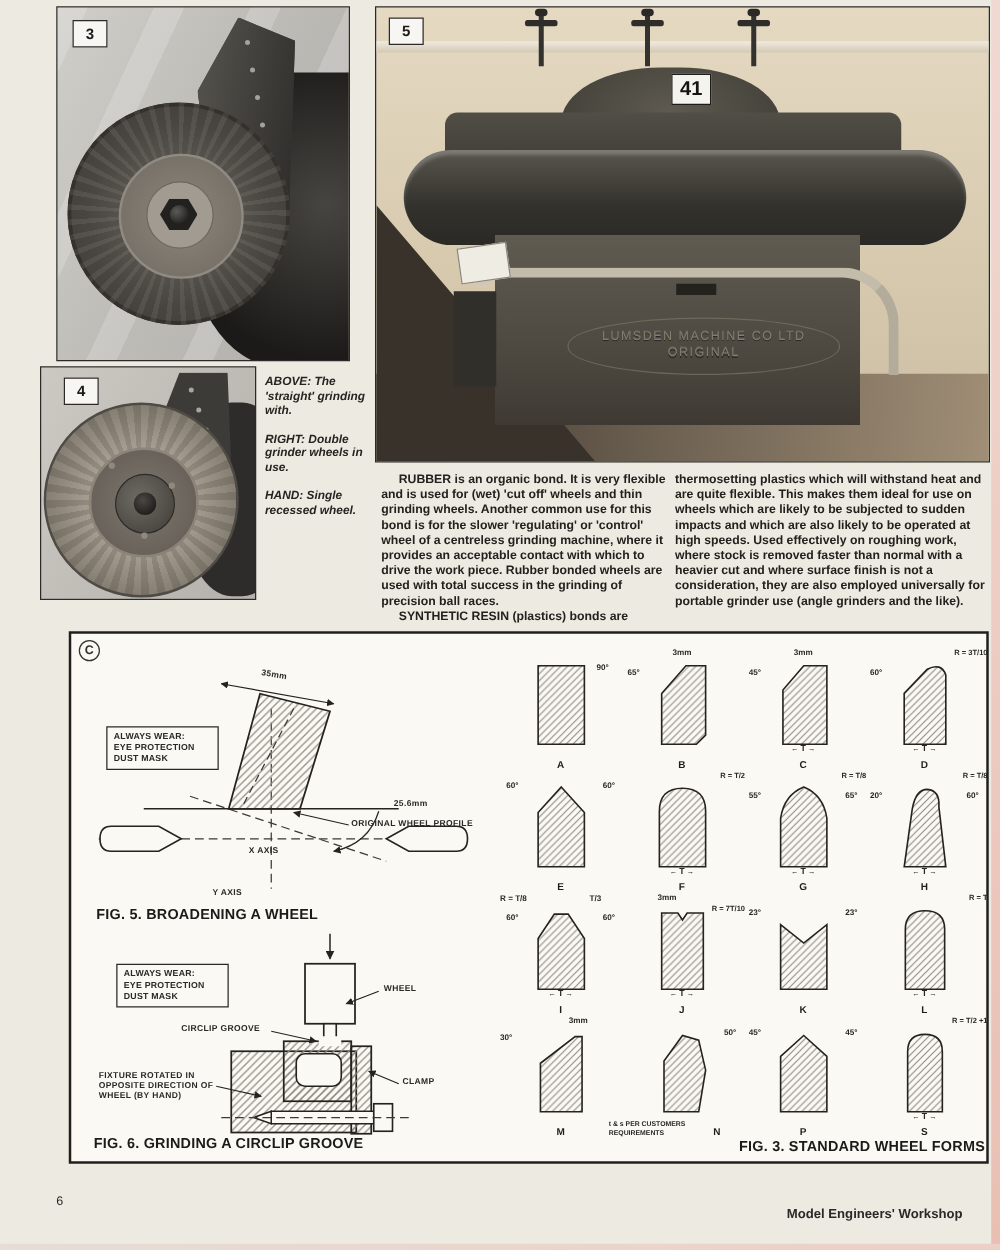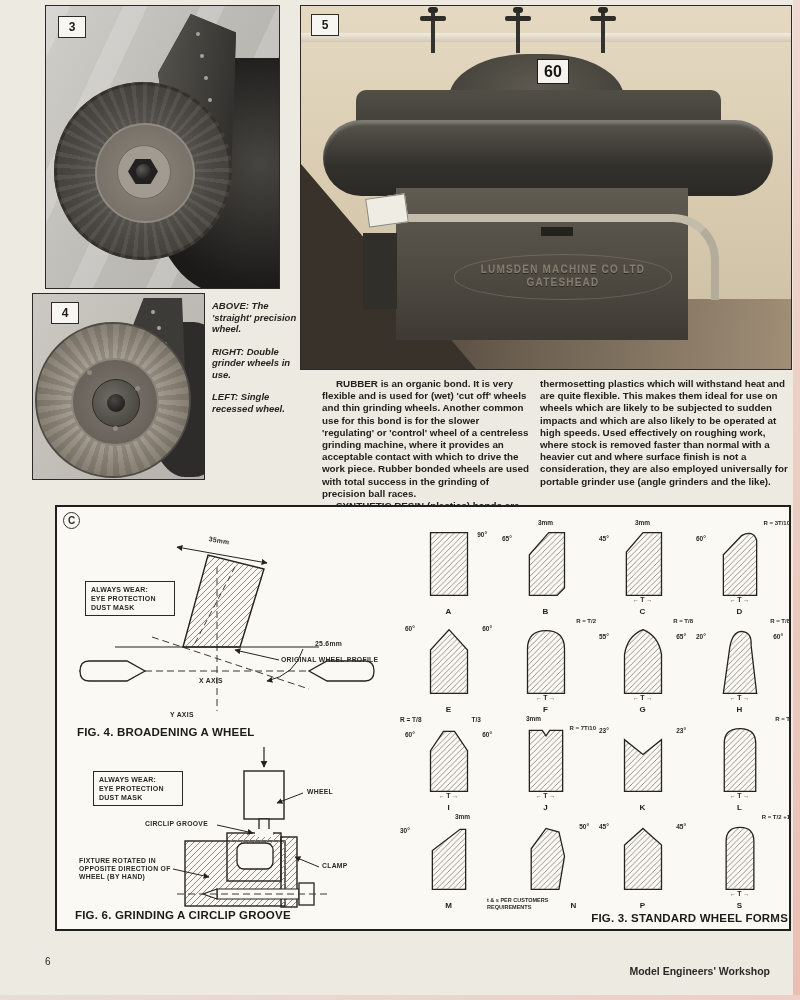--- a/index.html
+++ b/index.html
@@ -44,33 +44,33 @@
   .p5-drum{position:absolute;left:148px;top:48px;width:175px;height:88px;border-radius:50%/55%;background:radial-gradient(ellipse at 50% 40%,#5e5a50,#3b3933);}
   .p5-mid{position:absolute;left:55px;top:84px;width:365px;height:46px;border-radius:10px;background:linear-gradient(180deg,#514e46,#3e3c35);}
   .p5-valve{position:absolute;top:5px;width:4px;height:42px;background:#33322e;}
   .p5-valve::before{content:"";position:absolute;top:5px;left:-11px;width:26px;height:5px;background:#2e2d29;border-radius:2px;}
   .p5-valve::after{content:"";position:absolute;top:-4px;left:-3px;width:10px;height:6px;border-radius:3px;background:#2a2925;}
   .p5-sign76{position:absolute;left:236px;top:53px;width:30px;height:23px;background:#f5f3ee;border:1px solid #1d1c1a;text-align:center;font-weight:bold;font-size:16px;line-height:23px;color:#15140f;z-index:4;}
   .p5-tray{position:absolute;left:22px;top:114px;width:450px;height:76px;border-radius:38px/50%;background:linear-gradient(180deg,#59564e,#33312c 60%,#2b2925);box-shadow:inset 0 4px 3px rgba(255,255,255,.22);}
   .p5-pedestal{position:absolute;left:95px;top:182px;width:292px;height:152px;background:linear-gradient(180deg,#5f5b51,#4a463e 70%,#3e3a33);}
   .p5-vent{position:absolute;left:62px;top:227px;width:34px;height:76px;background:#312f2a;}
   .p5-tag{position:absolute;left:240px;top:221px;width:32px;height:9px;background:#23221d;}
-  .p5-plate{position:absolute;left:153px;top:248px;width:218px;height:46px;border:1px solid rgba(135,126,110,.55);border-radius:50%/48%;text-align:center;color:#847c6d;font-weight:bold;font-size:10px;line-height:13px;letter-spacing:1.2px;padding-top:8px;box-sizing:border-box;text-shadow:0 1px 0 rgba(0,0,0,.45),0 -1px 0 rgba(255,255,255,.12);}
+  .p5-plate{position:absolute;left:153px;top:248px;width:218px;height:46px;border:1px solid rgba(135,126,110,.55);border-radius:50%/48%;text-align:center;color:#847c6d;font-weight:normal;font-size:10px;line-height:13px;letter-spacing:1.2px;padding-top:8px;box-sizing:border-box;text-shadow:0 1px 0 rgba(0,0,0,.45),0 -1px 0 rgba(255,255,255,.12);}
   .p5-pipe{position:absolute;left:88px;top:208px;width:330px;height:86px;border-top:8px solid #c4bcab;border-right:8px solid #b4ac9b;border-radius:0 46px 0 0;box-sizing:border-box;}
   .p5-pipestub{position:absolute;left:79px;top:204px;width:14px;height:18px;background:#d0c8b7;border-radius:3px;}
   .p5-white{position:absolute;left:66px;top:190px;width:38px;height:27px;background:#efece4;border:1px solid #8b857a;transform:rotate(-8deg);}
 
   
   .caption-block{position:absolute;left:212px;top:300px;width:96px;font-style:italic;font-weight:bold;font-size:9.5px;line-height:11.5px;color:#262421;}
   .caption-block p{margin:0 0 11px 0;}
   .article-col{position:absolute;top:378px;font-weight:600;font-size:9.8px;line-height:12.2px;color:#23211e;}
   #col1{left:305px;width:228px;}
   #col2{left:540px;width:252px;}
   .article-col p{margin:0;}
-  .article-col p.indent{text-indent:14px;margin-left:17px;}
+  .article-col p.indent{text-indent:14px;}
 
   
   .panel{position:absolute;left:55px;top:505px;width:736px;height:426px;background:#fbf9f4;border:2px solid #201f1d;box-sizing:border-box;}
   .circle-c{position:absolute;left:6px;top:5px;width:15px;height:15px;border:1.5px solid #33322e;border-radius:50%;text-align:center;font-weight:bold;font-size:10px;line-height:15px;color:#33322e;}
   .warnbox{position:absolute;border:1.5px solid #2a2927;padding:3px 5px;font-weight:bold;font-size:7px;line-height:9px;color:#2a2927;background:#fbf9f4;letter-spacing:.2px;z-index:3;}
   .figlabel{position:absolute;font-weight:bold;font-size:6.8px;color:#2a2927;white-space:nowrap;letter-spacing:.3px;}
   .figcaption{position:absolute;font-weight:bold;font-size:11.5px;color:#1c1b19;letter-spacing:.2px;white-space:nowrap;}
   .fig4{position:absolute;left:10px;top:12px;width:322px;height:204px;}
   .fig5{position:absolute;left:10px;top:234px;width:322px;height:190px;}
   .fig4 svg,.fig5 svg{position:absolute;left:0;top:0;}
@@ -141,39 +141,39 @@
 
   <div class="photo" id="photo5">
     <div class="p5-rail"></div>
     <div class="p5-floor"></div>
     <div class="p5-floor2"></div>
     <div class="p5-valve" style="left:130px"></div>
     <div class="p5-valve" style="left:215px"></div>
     <div class="p5-valve" style="left:300px"></div>
     <div class="p5-drum"></div>
     <div class="p5-mid"></div>
-    <div class="p5-sign76">60</div>
+    <div class="p5-sign76">41</div>
     <div class="p5-tray"></div>
     <div class="p5-pedestal"></div>
     <div class="p5-vent"></div>
     <div class="p5-tag"></div>
     <div class="p5-plate">
       <span>LUMSDEN MACHINE CO LTD</span><br>
-      <span>GATESHEAD</span>
+      <span>ORIGINAL</span>
     </div>
     <div class="p5-pipe"></div>
     <div class="p5-pipestub"></div>
     <div class="p5-white"></div>
     <div class="photo-num" style="left:10px;top:8px">5</div>
   </div>
 
   <div class="caption-block">
-    <p>ABOVE: The 'straight' precision wheel.</p>
+    <p>ABOVE: The 'straight' grinding with.</p>
     <p>RIGHT: Double grinder wheels in use.</p>
-    <p>LEFT: Single recessed wheel.</p>
+    <p>HAND: Single recessed wheel.</p>
   </div>
 
   <div class="article-col" id="col1">
     <p class="indent">RUBBER is an organic bond. It is very flexible and is used for (wet) 'cut off' wheels and thin grinding wheels. Another common use for this bond is for the slower 'regulating' or 'control' wheel of a centreless grinding machine, where it provides an acceptable contact with which to drive the work piece. Rubber bonded wheels are used with total success in the grinding of precision ball races.</p>
     <p class="indent">SYNTHETIC RESIN (plastics) bonds are</p>
   </div>
   <div class="article-col" id="col2">
     <p>thermosetting plastics which will withstand heat and are quite flexible. This makes them ideal for use on wheels which are likely to be subjected to sudden impacts and which are also likely to be operated at high speeds. Used effectively on roughing work, where stock is removed faster than normal with a heavier cut and where surface finish is not a consideration, they are also employed universally for portable grinder use (angle grinders and the like).</p>
   </div>
 
@@ -209,21 +209,21 @@
         <span>ALWAYS WEAR:</span><br>
         <span>EYE PROTECTION</span><br>
         <span>DUST MASK</span>
       </div>
       <span class="figlabel rot35" style="left:142px;top:16px">35mm</span>
       <span class="figlabel" style="left:248px;top:121px">25.6mm</span>
       <span class="figlabel" style="left:214px;top:137px">ORIGINAL WHEEL PROFILE</span>
       <span class="figlabel" style="left:132px;top:158px">X AXIS</span>
       <span class="figlabel" style="left:103px;top:192px">Y AXIS</span>
     </div>
-    <div class="figcaption" style="left:20px;top:219px">FIG. 4. BROADENING A WHEEL</div>
+    <div class="figcaption" style="left:20px;top:219px">FIG. 5. BROADENING A WHEEL</div>
 
     <div class="fig5">
       <svg width="322" height="190" viewBox="0 0 322 190">
         <line x1="197" y1="6" x2="197" y2="26" stroke="#24231f" stroke-width="1.2" marker-end="url(#arr)"></line>
         <rect x="177" y="30" width="40" height="48" fill="#fbf9f4" stroke="#24231f" stroke-width="1.4"></rect>
         <rect x="192" y="78" width="10" height="16" fill="#fbf9f4" stroke="#24231f" stroke-width="1.3"></rect>
         <rect x="118" y="100" width="100" height="65" fill="url(#hatch)" stroke="#24231f" stroke-width="1.4"></rect>
         <rect x="160" y="92" width="54" height="48" fill="url(#hatch)" stroke="#24231f" stroke-width="1.4"></rect>
         <rect x="188" y="88" width="18" height="8" fill="#fbf9f4" stroke="none"></rect>
         <rect x="170" y="102" width="36" height="26" rx="7" fill="#fbf9f4" stroke="#24231f" stroke-width="1.3"></rect>

